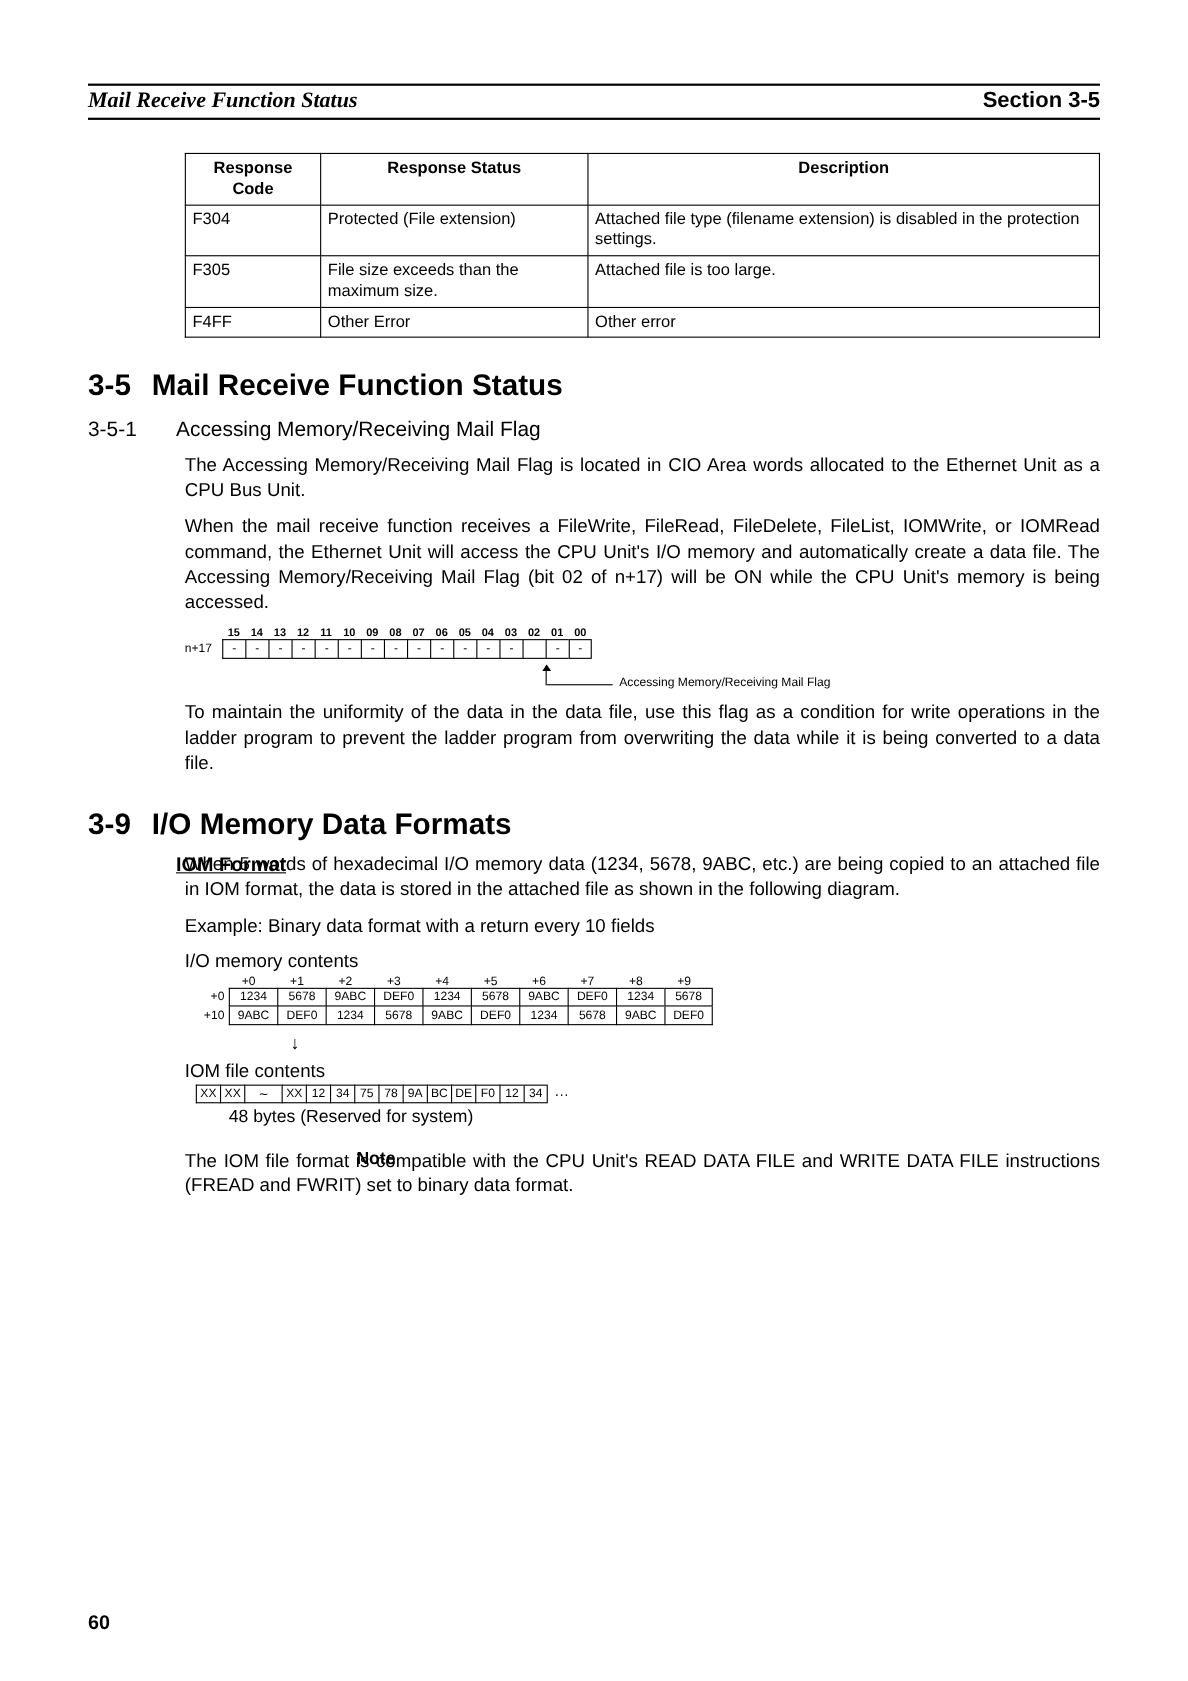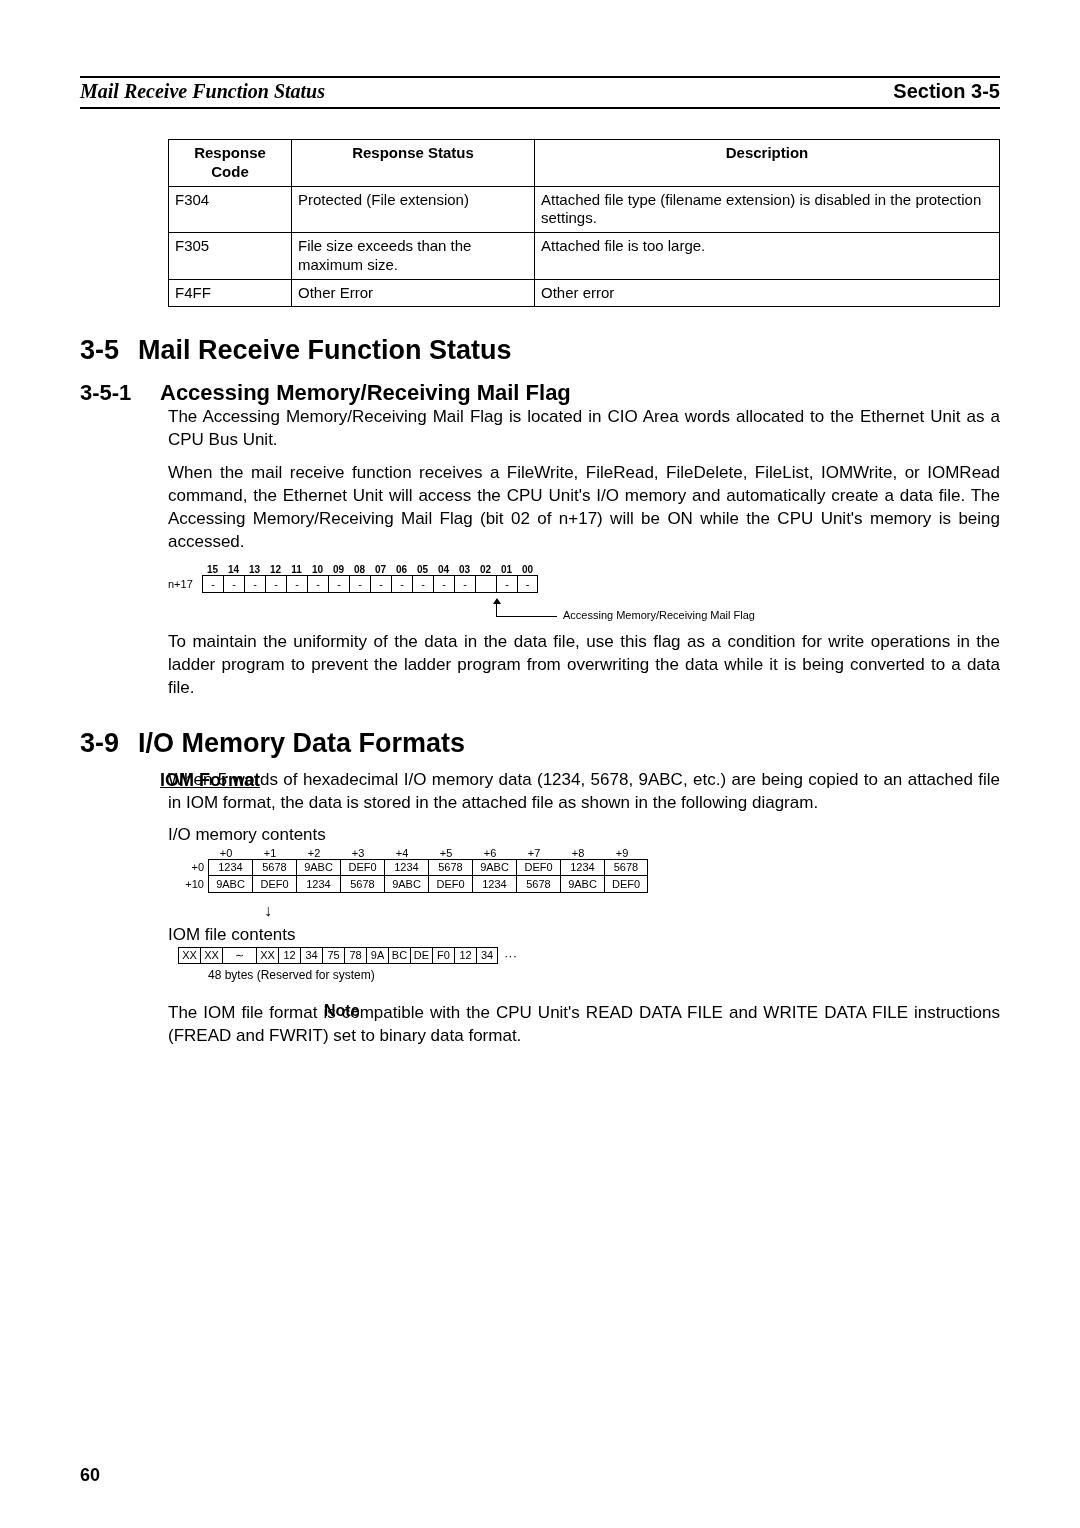--- a/index.html
+++ b/index.html
@@ -59,23 +59,23 @@
   .col-code { width: 110px; }
   .col-status { width: 230px; }
 
   h2.sec {
     font-size: 27px;
     font-weight: bold;
     margin: 28px 0 10px 0;
   }
   .sec-num { display:inline-block; width: 58px; }
   h3.subsec {
-    font-size: 22px;
-    font-weight: bold;
-    margin: 14px 0 0 0;
+    font-size: 19px;
+    font-weight: normal;
+    margin: 14px 0 10px 0;
   }
   .sub-num { display:inline-block; width: 80px; }
 
   p.body {
     font-size: 17px;
     line-height: 1.35;
     margin: 0 0 10px 0;
     text-align: justify;
   }
   .sidehead {
@@ -165,21 +165,21 @@
     box-sizing:border-box;
     font-size:11px;
     display:flex; align-items:center; justify-content:center;
   }
   .iom-row .cell.w20 { width:22px; }
   .iom-row .cell.w30 { width:34px; }
   .iom-row .cell:last-of-type { border-right:1px solid #000; }
   .iom-row .dots { margin-left:6px; font-size:13px; }
 
   .reserved-note {
-    font-size:12px;
+    font-size:16px;
     margin: 4px 0 0 40px;
   }
   .page-num {
     position:absolute;
     left: 80px;
     bottom: 42px;
     font-weight:bold;
     font-size:18px;
   }
 </style>
@@ -289,20 +289,21 @@
 </div>
 
 <h2 class="sec">
   <span class="sec-num">3-9</span><span>I/O Memory Data Formats</span>
 </h2>
 
 <div style="position:relative;">
   <div class="sidehead u" style="top:0;">IOM Format</div>
   <div class="content-col">
     <p class="body">When 5 words of hexadecimal I/O memory data (1234, 5678, 9ABC, etc.) are being copied to an attached file in IOM format, the data is stored in the attached file as shown in the following diagram.</p>
+    <p class="body">Example: Binary data format with a return every 10 fields</p>
 
     <div class="mem-title">I/O memory contents</div>
     <div class="mem-offsets" id="mem-offsets">
         <span>+0</span>
         <span>+1</span>
         <span>+2</span>
         <span>+3</span>
         <span>+4</span>
         <span>+5</span>
         <span>+6</span>

